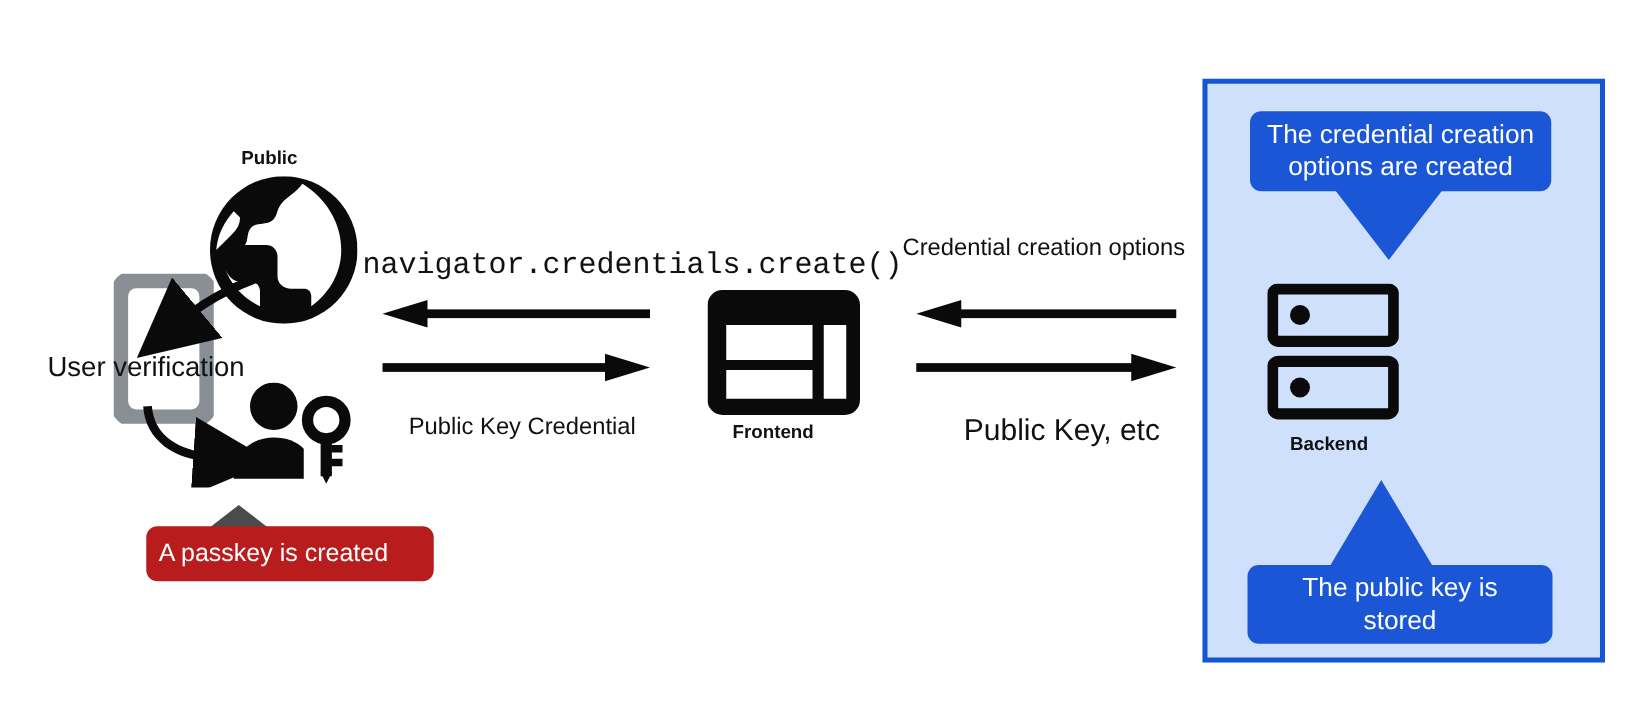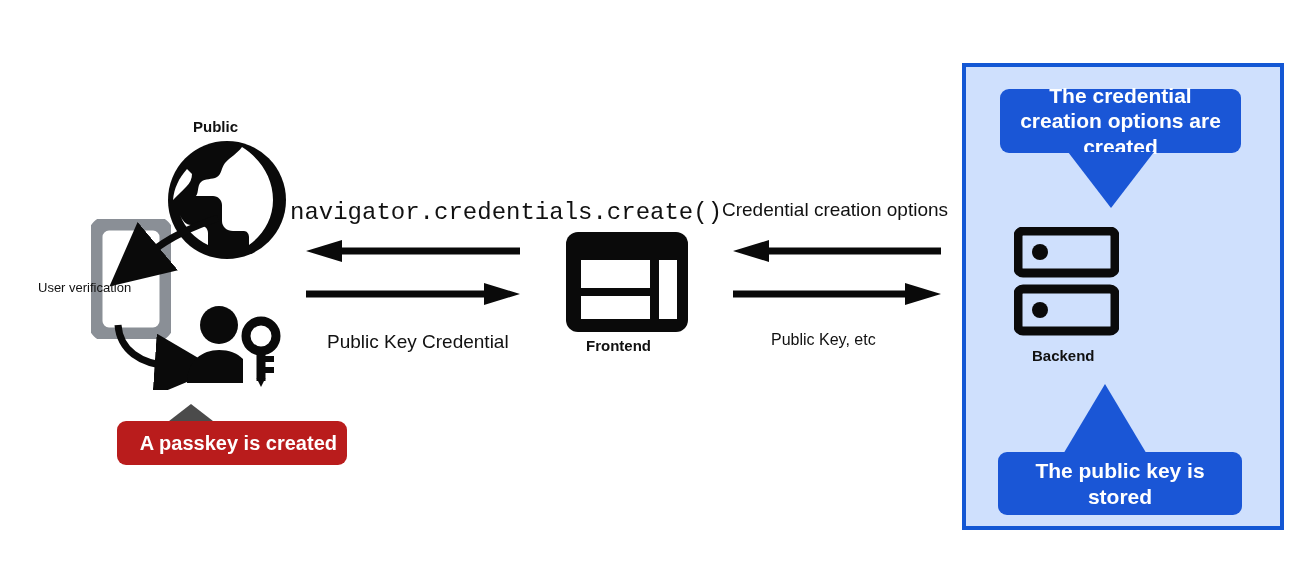--- a/index.html
+++ b/index.html
@@ -47,56 +47,55 @@
   #frontend-label {
     left: 586px; top: 337px;
     font-size: 15px;
   }
   #backend-label {
     left: 1032px; top: 347px;
     font-size: 15px;
   }
   #user-verification-label {
     left: 38px; top: 281px;
-    font-size: 13px;
+    font-size: 22px;
   }
   #navigator-call-label {
     left: 290px; top: 199px;
     font-size: 24px;
     font-family: "Liberation Mono", "DejaVu Sans Mono", monospace;
     letter-spacing: 0px;
   }
   #public-key-credential-label {
     left: 327px; top: 331px;
     font-size: 19px;
   }
   #credential-options-label {
-    left: 722px; top: 199px;
+    left: 722px; top: 188px;
     font-size: 19px;
   }
   #public-key-etc-label {
     left: 771px; top: 331px;
-    font-size: 16px;
+    font-size: 24px;
   }
 
   
   .arrow-svg { overflow: visible; }
 
   
   .callout {
     position: absolute;
     box-sizing: border-box;
     border-radius: 9px;
     display: flex;
     align-items: center;
-    justify-content: flex-end;
+    justify-content: flex-start;
     text-align: center;
     color: #ffffff;
     line-height: 1.22;
-    font-weight: bold;
   }
   .callout-blue { background: #1a56d6; }
   .callout-dark { background: #b91c1c; }
 
   #callout-credential-options {
     left: 1000px; top: 89px;
     width: 241px; height: 64px;
     font-size: 21px;
     padding: 0 10px;
   }

